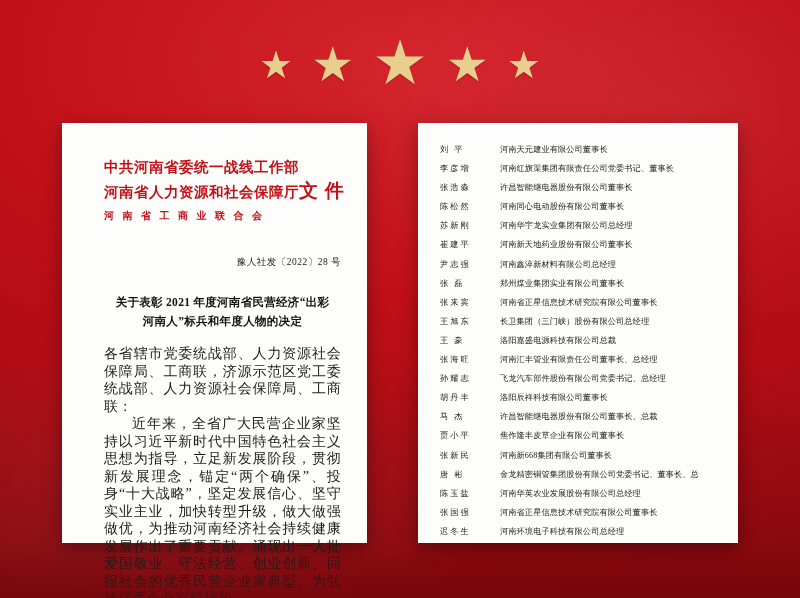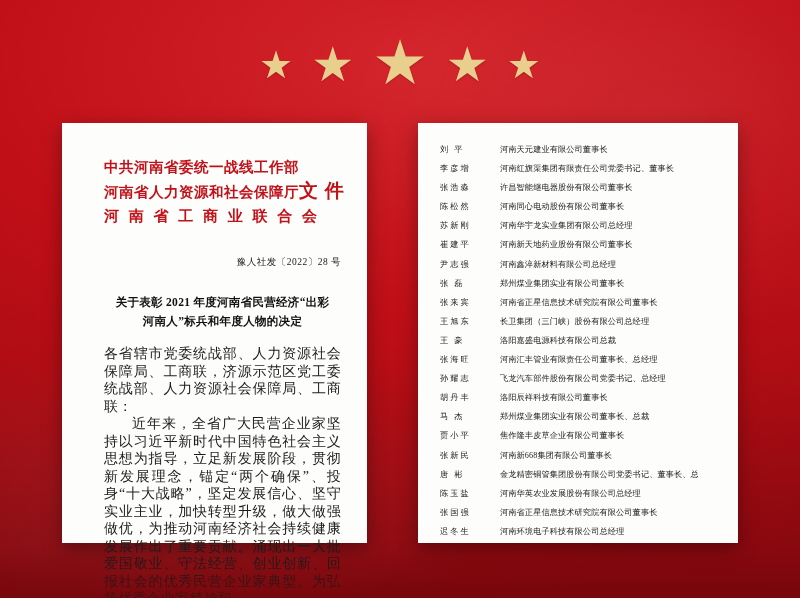--- a/index.html
+++ b/index.html
@@ -50,21 +50,21 @@
   .lp-inner{padding:26px 26px 10px 42px;height:100%;box-sizing:border-box;
             display:flex;flex-direction:column;}
   .doc-head{margin-top:8px;}
   .doc-head .line{
     color:#c1121a;font-weight:bold;letter-spacing:.5px;
     font-family:"Liberation Serif", serif;
     white-space:nowrap;
   }
   .doc-head .l1{font-size:14.5px;line-height:20px;}
   .doc-head .l2{font-size:14.5px;line-height:28px;}
-  .doc-head .l3{font-size:15px;line-height:20px;letter-spacing:3px;}
+  .doc-head .l3{font-size:10px;line-height:20px;letter-spacing:3px;}
   .doc-head .wen{font-size:19px;letter-spacing:1px;}
 
   .doc-number{
     margin-top:30px;text-align:right;font-size:9.5px;color:#1a1a1a;
     letter-spacing:.5px;
   }
   .rule{
     margin:6px 0 0 0;height:1px;background:#2b2b2b;width:100%;
   }
   .doc-title{
@@ -194,21 +194,21 @@
         <div class="name-row">
           <span class="nm">孙耀志</span>
           <span class="ttl">飞龙汽车部件股份有限公司党委书记、总经理</span>
         </div>
         <div class="name-row">
           <span class="nm">胡丹丰</span>
           <span class="ttl">洛阳辰祥科技有限公司董事长</span>
         </div>
         <div class="name-row">
           <span class="nm">马 杰</span>
-          <span class="ttl">郑州煤业集团实业有限公司董事长、总裁</span>
+          <span class="ttl">许昌智能继电器股份有限公司董事长、总裁</span>
         </div>
         <div class="name-row">
           <span class="nm">贾小平</span>
           <span class="ttl">焦作隆丰皮草企业有限公司董事长</span>
         </div>
         <div class="name-row">
           <span class="nm">张新民</span>
           <span class="ttl">河南新668集团有限公司董事长</span>
         </div>
         <div class="name-row">

